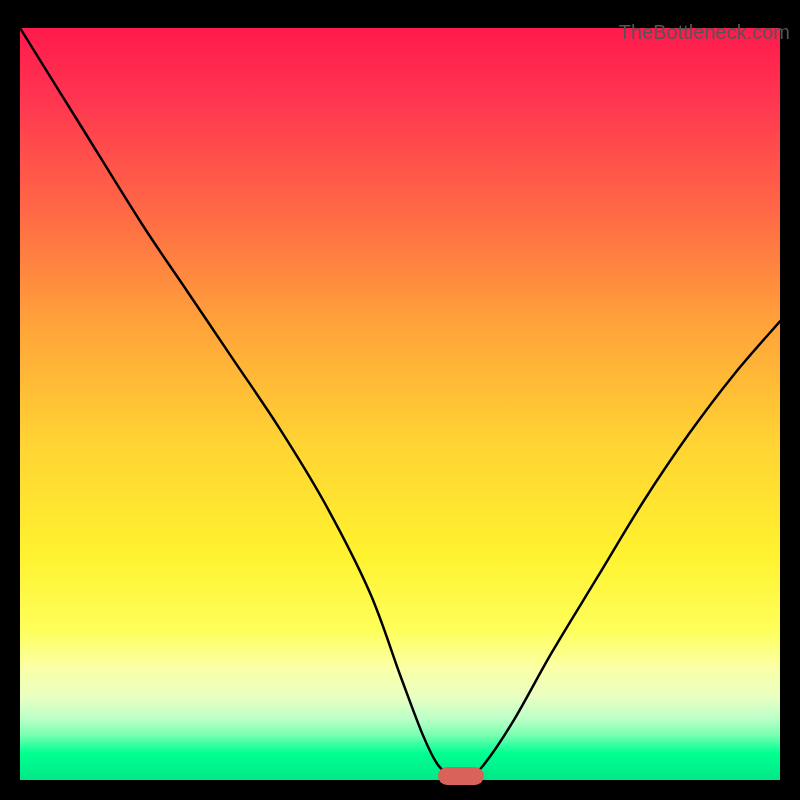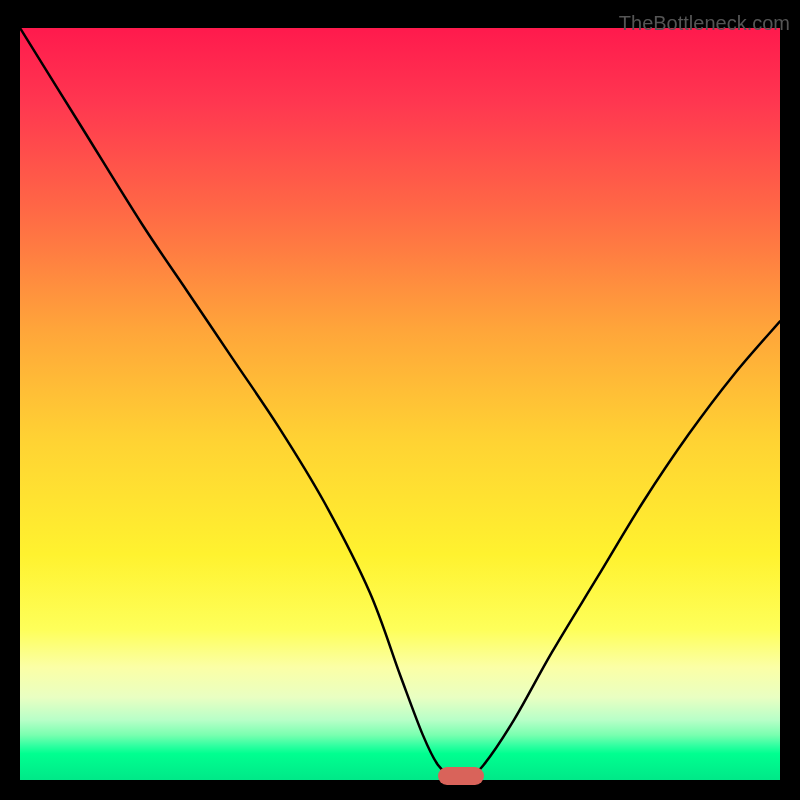--- a/index.html
+++ b/index.html
@@ -6,21 +6,21 @@
   body {
     width: 800px;
     height: 800px;
     background: #000;
     position: relative;
     overflow: hidden;
     font-family: Arial, sans-serif;
   }
   .watermark {
     position: absolute;
-    top: 12px;
+    top: 21px;
     right: 10px;
     color: #555;
     font-size: 20px;
     z-index: 10;
   }
   .plot-area {
     position: absolute;
     left: 20px;
     top: 28px;
     width: 760px;

